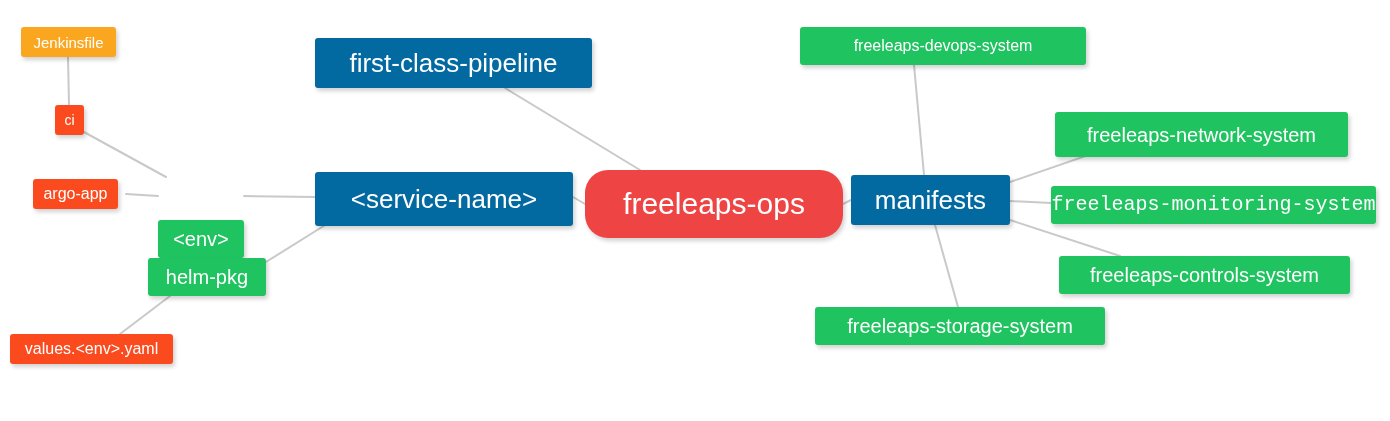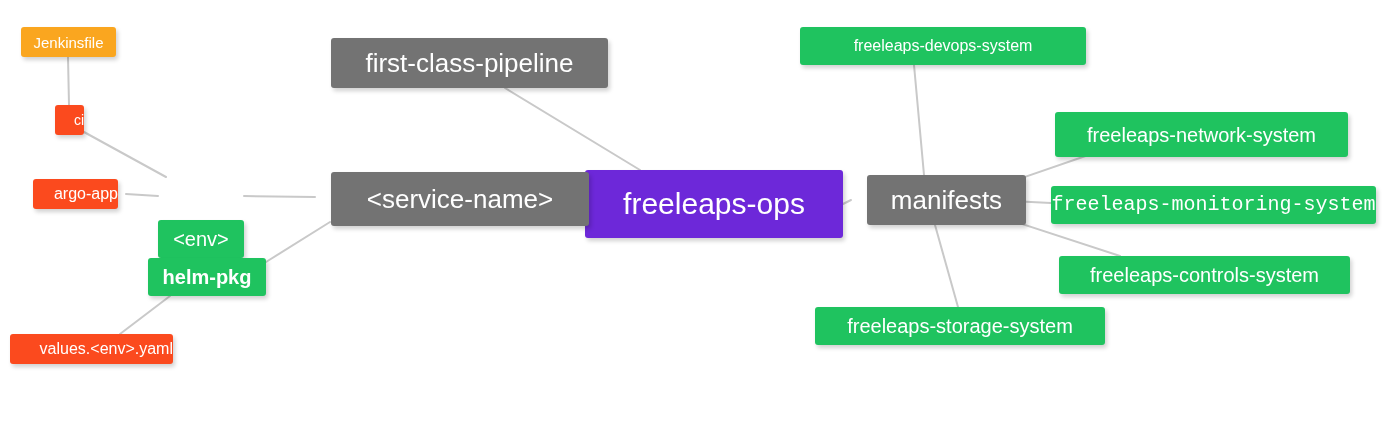--- a/index.html
+++ b/index.html
@@ -40,25 +40,25 @@
     border-radius: 3px;
     box-shadow: 2px 3px 4px rgba(0,0,0,0.18);
     line-height: 1;
     letter-spacing: 0;
   }
   .node-label {
     display: block;
     white-space: nowrap;
   }
   
-  .c-root   { background: #6d28d9; }
-  .c-blue   { background: #737373; margin-left: 16px; }
+  .c-root   { background: #ef4444; border-radius: 23px; }
+  .c-blue   { background: #0369a1; }
   .c-green  { background: #1fc35f; }
   .c-orange { background: #faa61f; }
-  .c-red    { background: #fb4a1e; justify-content: flex-end; }
+  .c-red    { background: #fb4a1e; }
 </style>
 </head>
 <body>
 
 <div id="mindmap">
   <svg id="edge-layer" viewBox="0 0 1390 421" preserveAspectRatio="none">
       <line x1="573" y1="197" x2="585" y2="204" stroke="#c9c9c9" stroke-width="2" stroke-linecap="round"></line>
       <line x1="843" y1="204" x2="851" y2="200" stroke="#c9c9c9" stroke-width="2" stroke-linecap="round"></line>
       <line x1="505" y1="88" x2="640" y2="170" stroke="#c9c9c9" stroke-width="2" stroke-linecap="round"></line>
       <line x1="244" y1="196" x2="315" y2="197" stroke="#c9c9c9" stroke-width="2" stroke-linecap="round"></line>
@@ -82,21 +82,21 @@
       </div>
       <div class="node c-blue" style="left: 851px; top: 175px; width: 159px; height: 50px; font-size: 26px;">
         <span class="node-label">manifests</span>
       </div>
       <div class="node c-blue" style="left: 315px; top: 38px; width: 277px; height: 50px; font-size: 26px;">
         <span class="node-label">first-class-pipeline</span>
       </div>
       <div class="node c-green" style="left: 158px; top: 177px; width: 86px; height: 38px; font-size: 20px; margin-top: 43px;">
         <span class="node-label">&lt;env&gt;</span>
       </div>
-      <div class="node c-green" style="left: 148px; top: 258px; width: 118px; height: 38px; font-size: 20px; font-weight: bold;">
+      <div class="node c-green" style="left: 148px; top: 258px; width: 118px; height: 38px; font-size: 20px;">
         <span class="node-label">helm-pkg</span>
       </div>
       <div class="node c-red" style="left: 55px; top: 105px; width: 29px; height: 30px; font-size: 14px;">
         <span class="node-label">ci</span>
       </div>
       <div class="node c-red" style="left: 33px; top: 179px; width: 85px; height: 30px; font-size: 16px;">
         <span class="node-label">argo-app</span>
       </div>
       <div class="node c-red" style="left: 10px; top: 334px; width: 163px; height: 30px; font-size: 16px;">
         <span class="node-label">values.&lt;env&gt;.yaml</span>

